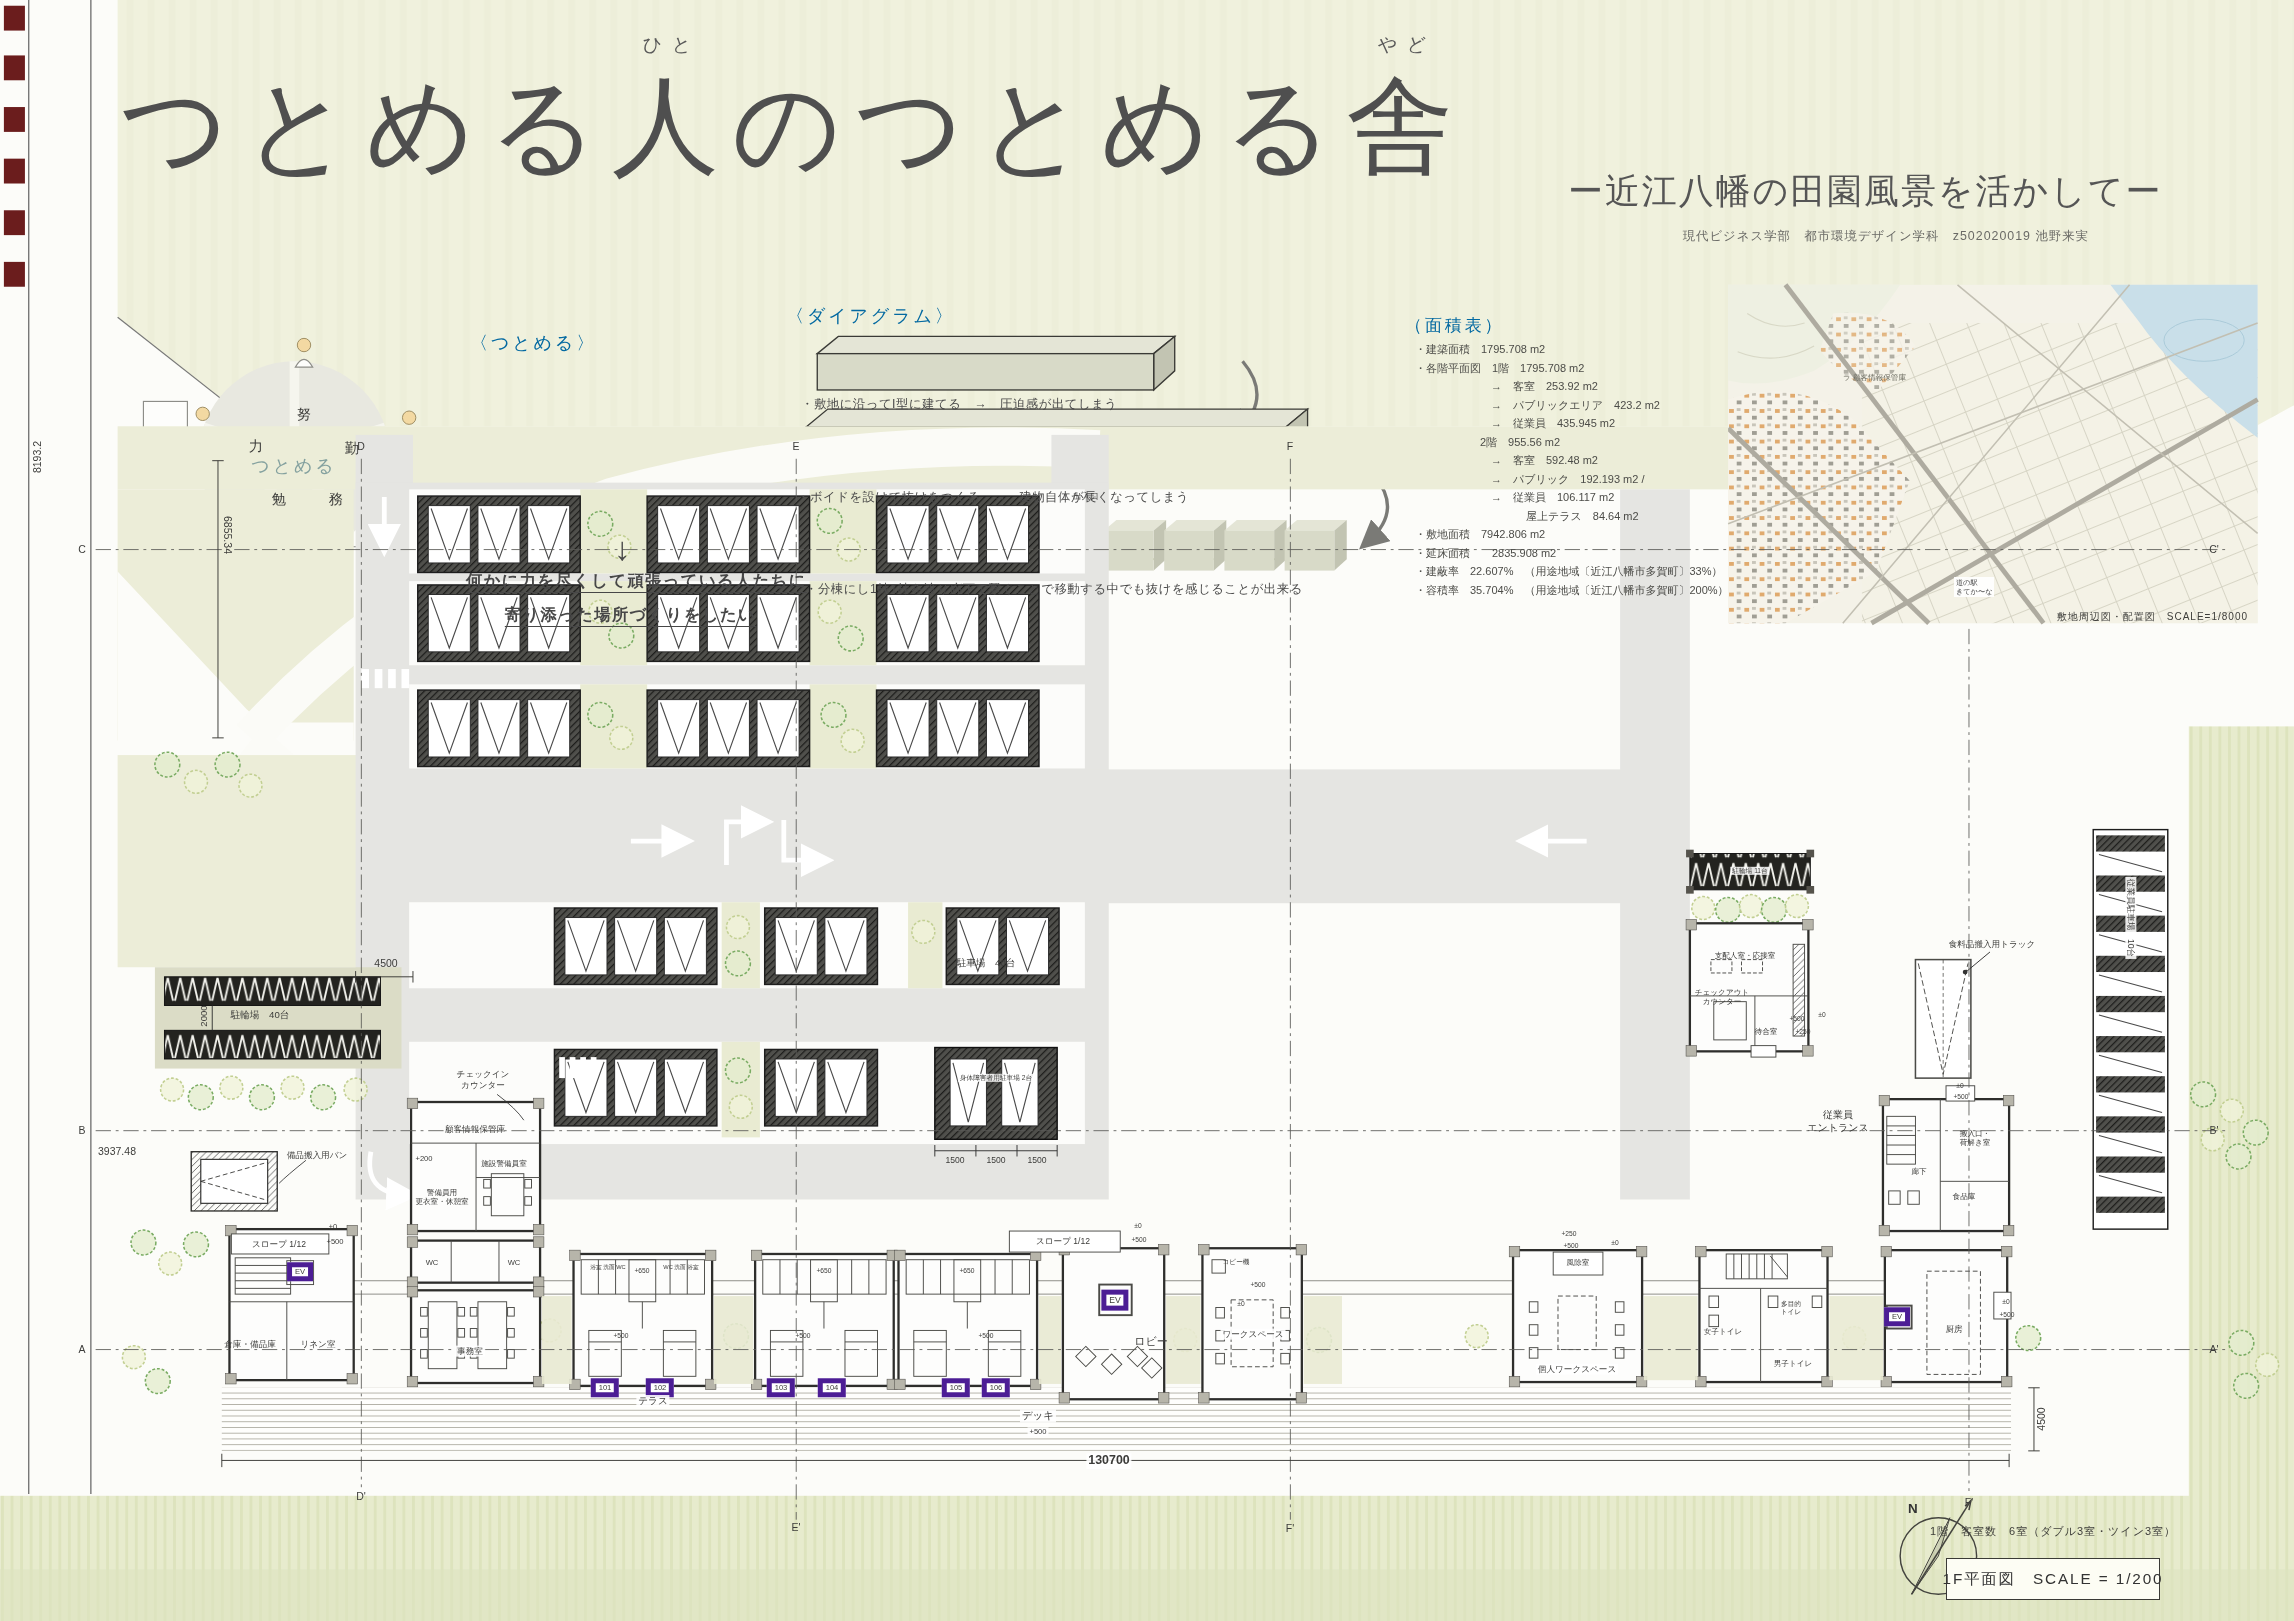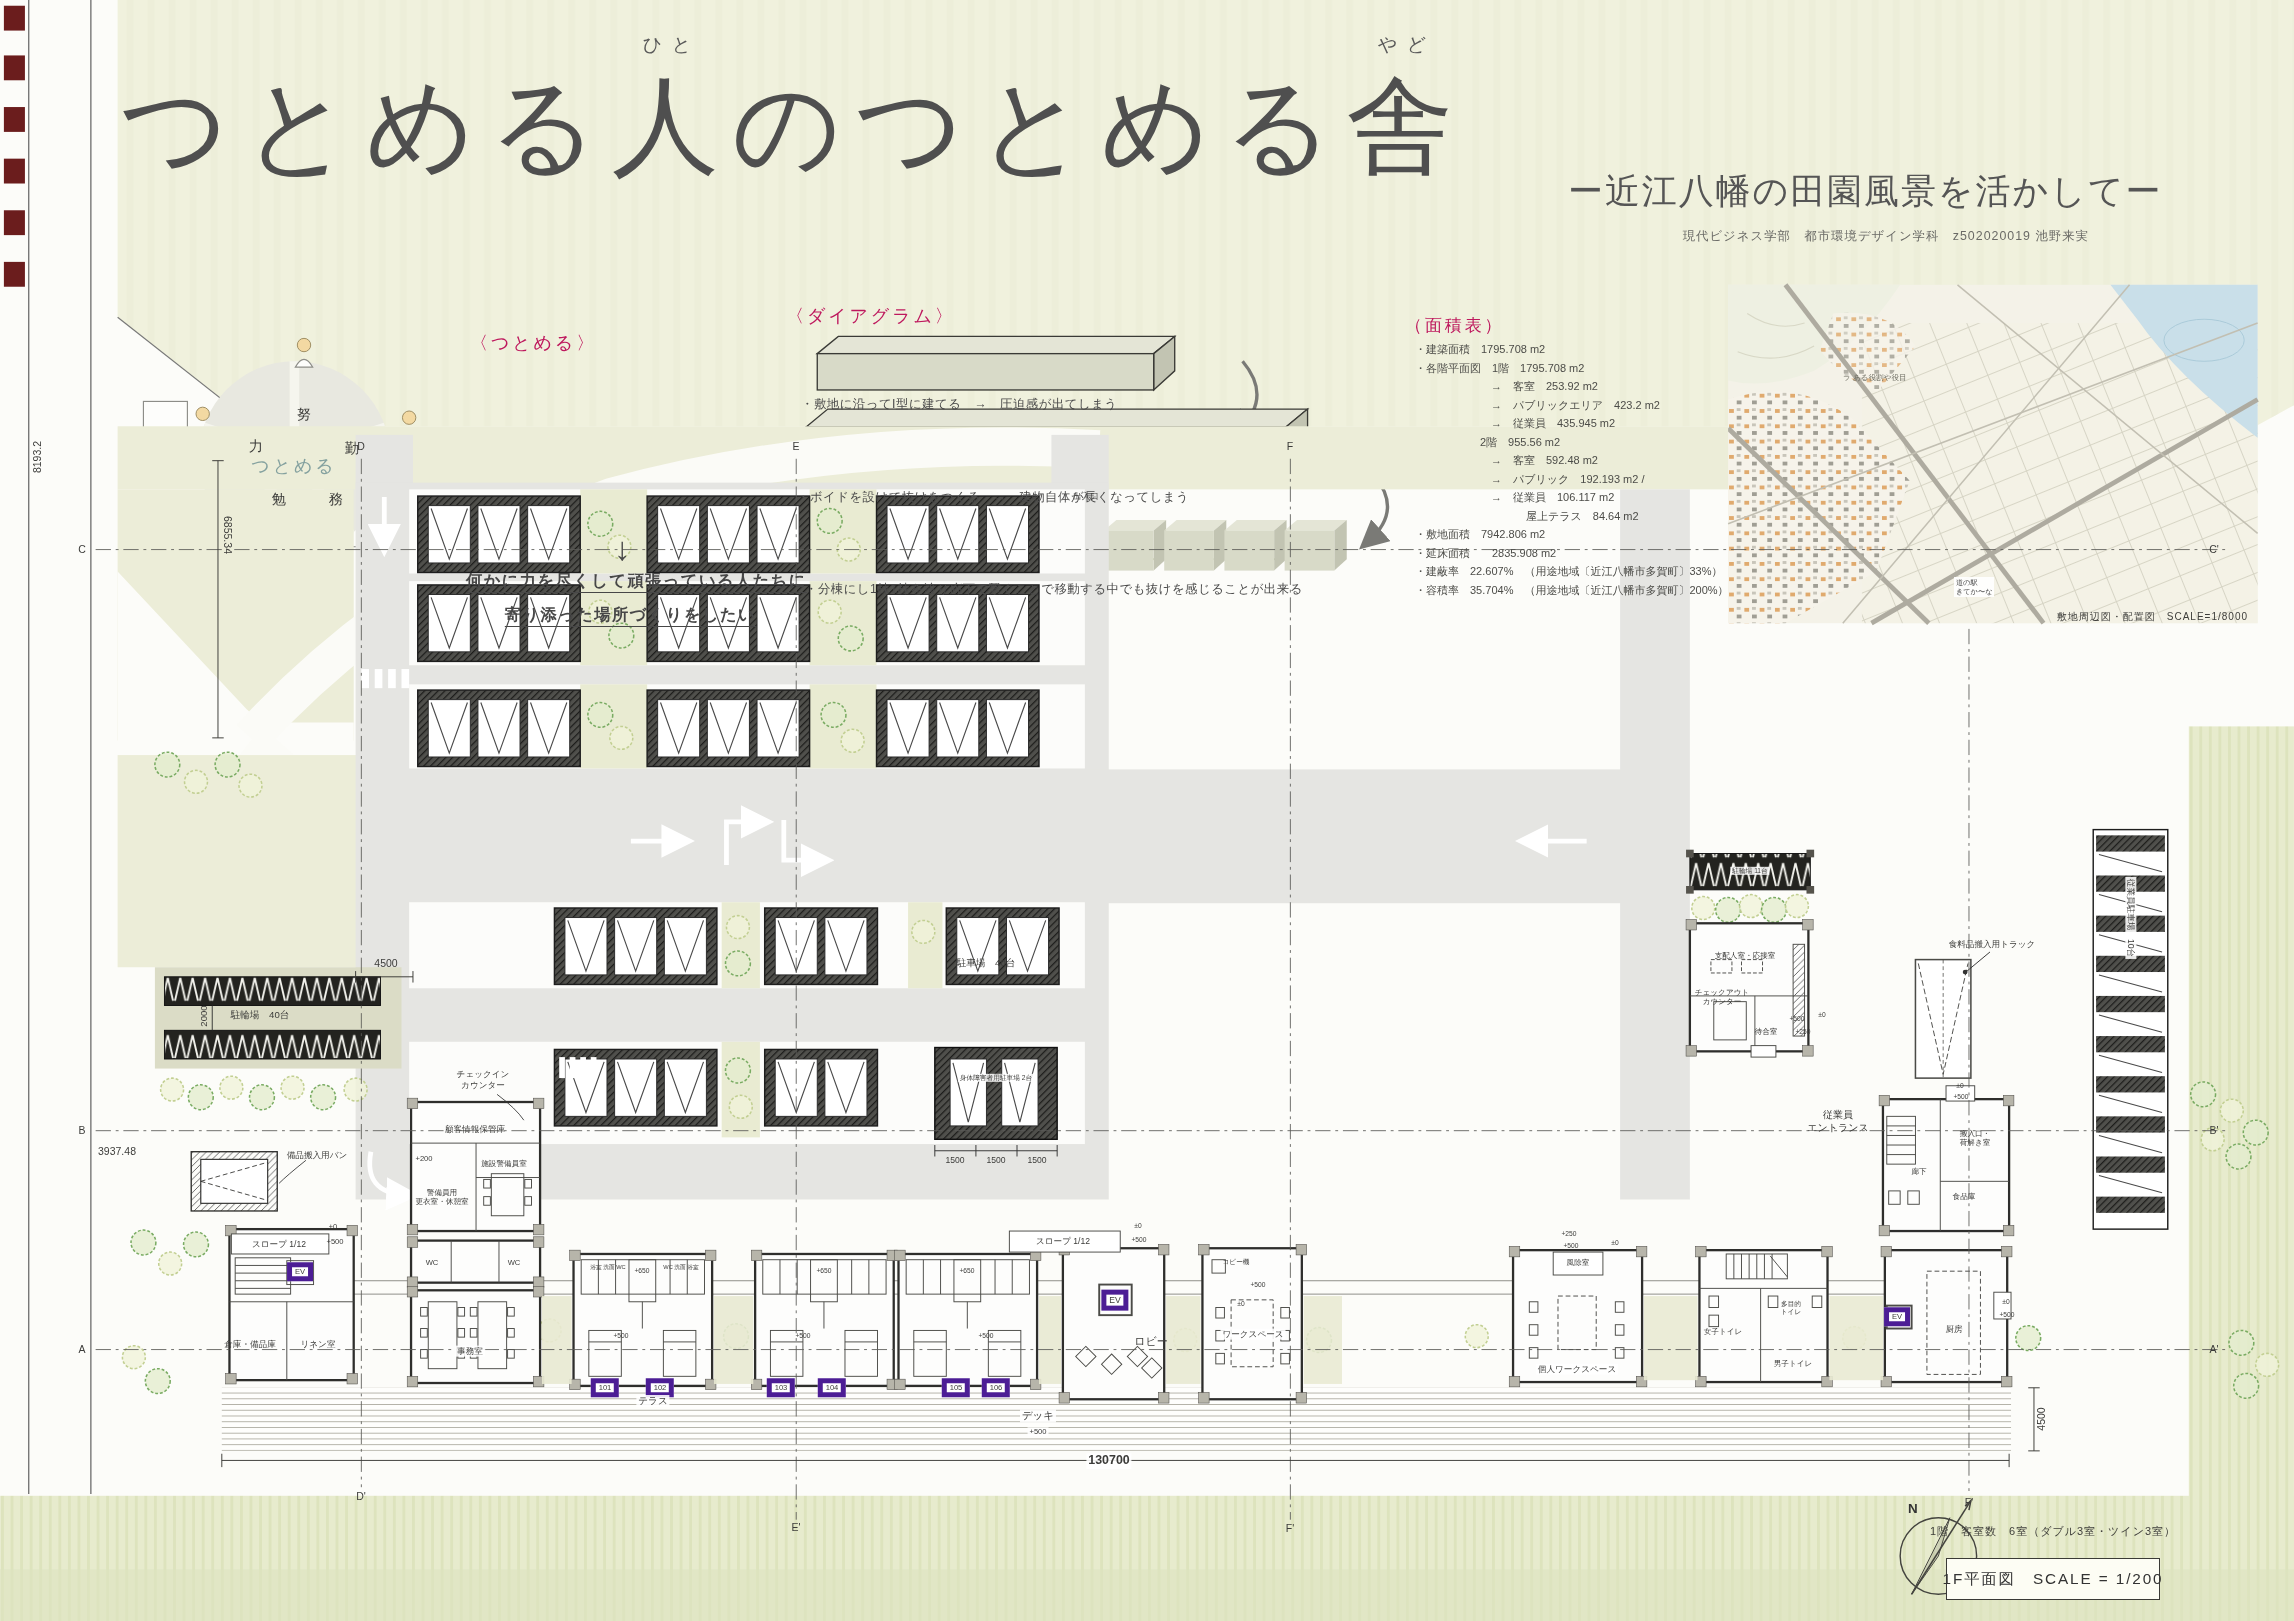--- a/index.html
+++ b/index.html
@@ -10,21 +10,21 @@
   
   #main-title{left:120px;top:55px;font-family:"Liberation Serif","DejaVu Serif",serif;
       font-size:107px;color:#4f4f4f;letter-spacing:13.4px;white-space:nowrap;z-index:3;}
   .tpart{position:relative;display:inline-block;}
   .rb{position:absolute;top:-23px;left:50%;transform:translateX(-50%);
       font-size:19px;letter-spacing:9.6px;color:#5a5a5a;white-space:nowrap;}
   #subtitle{left:1568px;top:168px;font-family:"Liberation Serif","DejaVu Serif",serif;
       font-size:35px;color:#555;letter-spacing:1.9px;z-index:3;white-space:nowrap;}
   #credit{left:2089px;top:228px;transform:translateX(-100%);font-size:12.4px;color:#6a6a66;
       letter-spacing:1px;z-index:3;white-space:nowrap;}
-  .shead{font-size:18px;letter-spacing:2.9px;color:#be185d;z-index:3;white-space:nowrap;}
+  .shead{font-size:18px;letter-spacing:2.9px;color:#0369a1;z-index:3;white-space:nowrap;}
   #concept-head{left:470px;top:331px;}
   #concept-lines{left:472px;top:369px;z-index:3;}
   .cline{font-size:13px;letter-spacing:0.5px;margin-bottom:23px;white-space:nowrap;color:#4a4a4a;}
   #concept-arrow{left:614px;top:531px;font-size:32.5px;font-weight:bold;z-index:3;}
   #concept-conc{left:466px;top:570px;width:329px;text-align:center;z-index:3;}
   .conc{font-size:16.3px;font-weight:bold;color:#474747;letter-spacing:1.4px;
         text-decoration:underline;text-underline-offset:5.7px;margin-bottom:11.5px;white-space:nowrap;}
   #diagram-head{left:786px;top:304px;}
   .dcap{font-size:12.4px;letter-spacing:0.5px;z-index:3;white-space:nowrap;color:#4a4a4a;}
   #dcap1{left:801px;top:396px;}
@@ -716,21 +716,21 @@
       <div class="at-row" style="padding-left: 76px;">→　客室　592.48 m2</div>
       <div class="at-row" style="padding-left: 76px;">→　パブリック　192.193 m2 /</div>
       <div class="at-row" style="padding-left: 76px;">→　従業員　106.117 m2</div>
       <div class="at-row" style="padding-left: 111px;">屋上テラス　84.64 m2</div>
       <div class="at-row" style="padding-left: 0px;">・敷地面積　7942.806 m2</div>
       <div class="at-row" style="padding-left: 0px;">・延床面積　　2835.908 m2</div>
       <div class="at-row" style="padding-left: 0px;">・建蔽率　22.607%　（用途地域〔近江八幡市多賀町〕33%）</div>
       <div class="at-row" style="padding-left: 0px;">・容積率　35.704%　（用途地域〔近江八幡市多賀町〕200%）</div>
     </div>
 
-  <div class="abs" id="map-poi1">ラ ある役割や役目</div>
+  <div class="abs" id="map-poi1">ラ 顧客情報保管庫</div>
   <div class="abs" id="map-poi2">道の駅
 きてか〜な</div>
   <div class="abs" id="map-cap">敷地周辺図・配置図　SCALE=1/8000</div>
 
   <div class="abs" id="overlay-labels" style="left:0;top:0;width:2294px;height:1621px;z-index:4;pointer-events:none">
       <span style="left: 38px; top: 457px; font-size: 10.5px; transform: translate(-50%, -50%) rotate(-90deg);">8193.2</span>
       <span style="left: 227px; top: 535px; font-size: 10.5px; transform: translate(-50%, -50%) rotate(90deg);">6855.34</span>
       <span style="left: 361px; top: 447px; font-size: 10.5px; transform: translate(-50%, -50%);">D</span>
       <span style="left: 796px; top: 447px; font-size: 10.5px; transform: translate(-50%, -50%);">E</span>
       <span style="left: 1290px; top: 447px; font-size: 10.5px; transform: translate(-50%, -50%);">F</span>

